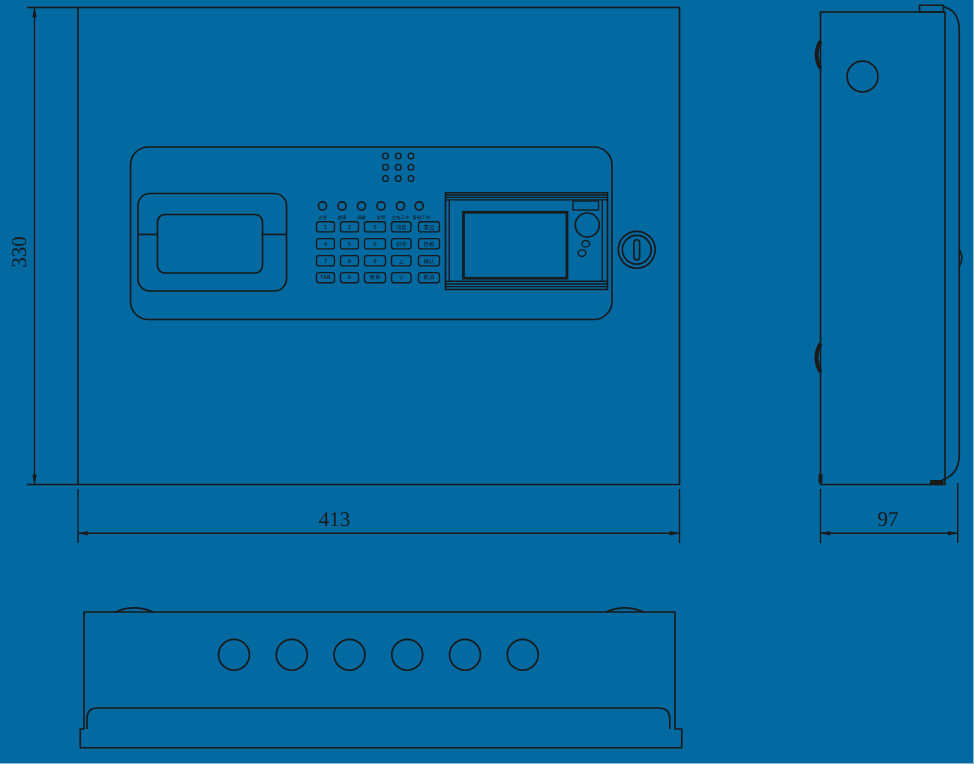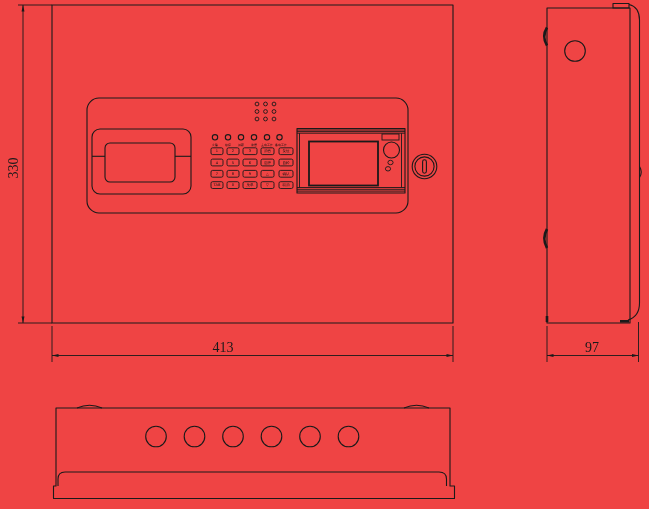--- a/index.html
+++ b/index.html
@@ -1,16 +1,16 @@
 <!DOCTYPE html>
 <html><head>
 <meta charset="utf-8">
 <style>
   html,body { margin:0; padding:0; background:#ffffff; }
-  .stage { position:relative; width:649px; height:509px; background:#ef4444; }
+  .stage { position:relative; width:649px; height:509px; background:#0369a1; }
   svg { display:block; }
   .ln  { fill:none; stroke:#1a1a1a; stroke-width:1.1; stroke-linejoin:round; stroke-linecap:butt; }
   .lnthin { fill:none; stroke:#1a1a1a; stroke-width:0.9; }
   .ln2 { fill:none; stroke:#1a1a1a; stroke-width:1.8; }
   .lnheavy { fill:none; stroke:#1a1a1a; stroke-width:2.6; }
   .arrow { fill:#1a1a1a; stroke:none; }
   .dim  { font-family:"Liberation Serif", serif; font-size:14px; fill:#1a1a1a;
           text-anchor:middle; dominant-baseline:central; }
   .tiny { font-family:"DejaVu Sans", sans-serif; font-size:3.6px; fill:#111;
           text-anchor:middle; dominant-baseline:central; }

